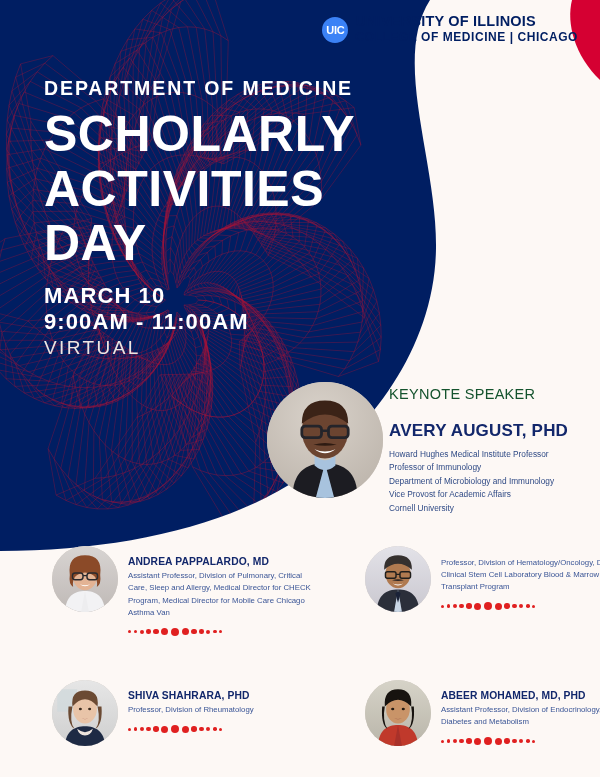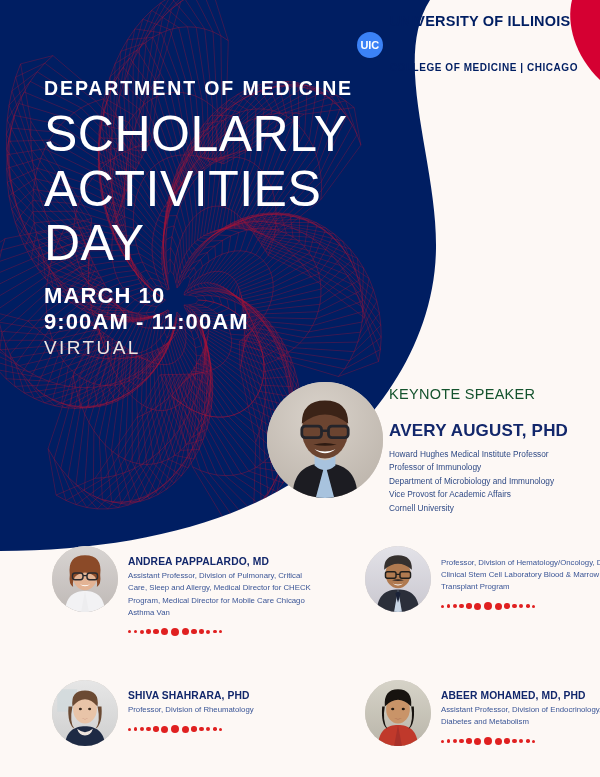--- a/index.html
+++ b/index.html
@@ -14,21 +14,21 @@
   }
   .bg-svg { position:absolute; inset:0; width:600px; height:777px; }
 
   
   .title-block { position:absolute; left:44px; top:78px; width:330px; z-index:5; }
   .dept {
     color:#fff; font-size:19.5px; font-weight:bold;
     letter-spacing:1.9px; line-height:1.1; white-space:nowrap;
   }
   .big-line {
-    color:#fff; font-weight:normal; font-size:50px;
+    color:#fff; font-weight:bold; font-size:50px;
     letter-spacing:0.5px; line-height:0.99; white-space:nowrap;
   }
   .l1 { margin-top:11px; }
   .l2 { margin-top:5px; }
   .l3 { margin-top:5px; }
   .date {
     color:#fff; font-weight:bold; font-size:22px;
     letter-spacing:1.1px; margin-top:14px; line-height:1.18; white-space:nowrap;
   }
   .time {
@@ -46,22 +46,22 @@
     width:26px; height:26px; border-radius:50%;
     background:#3b82f6; color:#fff;
     display:flex; align-items:center; justify-content:center;
     font-size:11px; font-weight:bold; letter-spacing:-0.2px;
   }
   .logo-txt-1 {
     color:#001E62; font-weight:bold; font-size:14.5px;
     letter-spacing:0.2px; line-height:1.05; white-space:nowrap;
   }
   .logo-txt-2 {
-    color:#001E62; font-weight:bold; font-size:10px;
-    letter-spacing:0.55px; line-height:1.4; white-space:nowrap;margin-top:32px;
+    color:#001E62; font-weight:bold; font-size:12px;
+    letter-spacing:0.55px; line-height:1.4; white-space:nowrap;
   }
 
   
   .keynote-photo {
     position:absolute; left:267px; top:382px;
     width:116px; height:116px; border-radius:50%;
     overflow:hidden; z-index:6; background:#CFC7BF;
   }
   .keynote-text { position:absolute; left:389px; top:385px; width:200px; z-index:5; }
   .kn-role {

